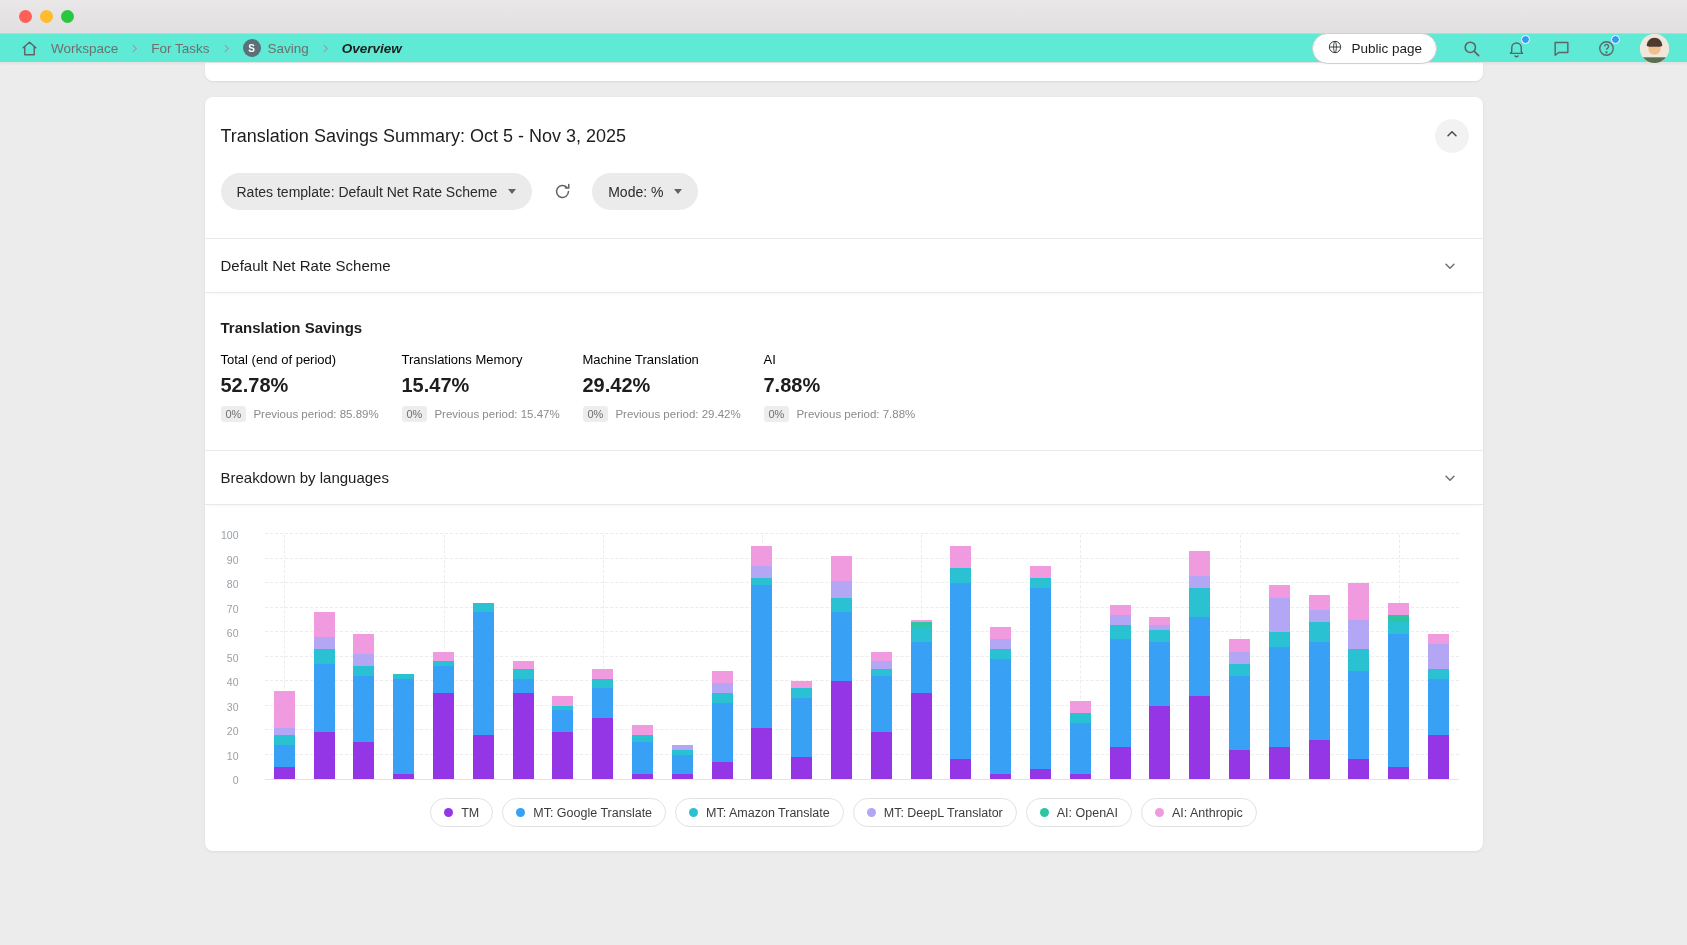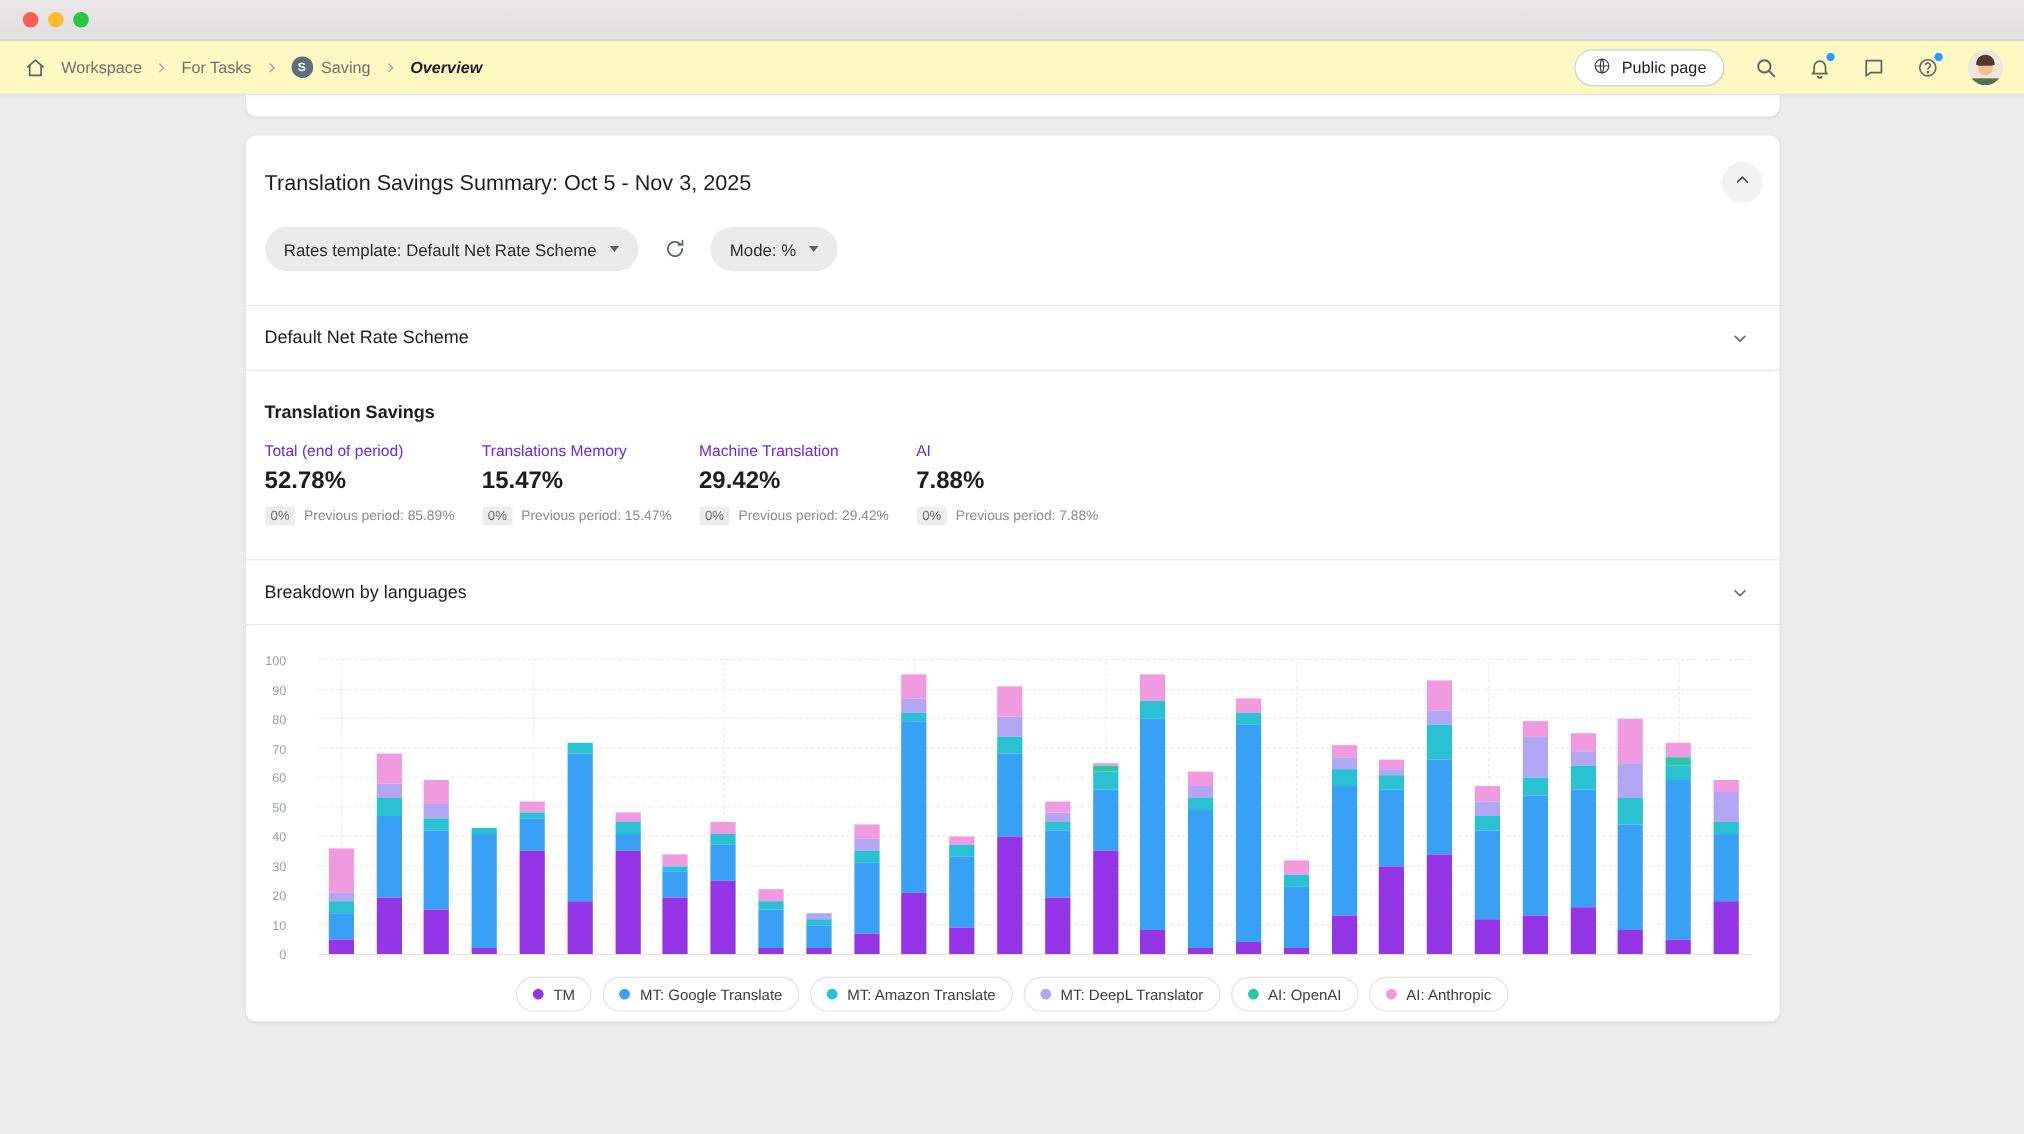--- a/index.html
+++ b/index.html
@@ -7,21 +7,21 @@
     font-family:"Liberation Sans","DejaVu Sans",sans-serif; background:#ececec; color:#1d1d1d; }
 
   
   .titlebar { height:34px; background:linear-gradient(#e9e7e8,#e1dfe0); border-bottom:1px solid #cfcccd;
     display:flex; align-items:center; padding-left:19px; }
   .lights { display:flex; gap:8px; }
   .light { width:13px; height:13px; border-radius:50%; }
   .light.red{background:#ff5f57;} .light.yellow{background:#febc2e;} .light.green{background:#28c840;}
 
   
-  .navbar { height:45px; background:#fef9c3; border-bottom:1px solid #e2e2e2;
+  .navbar { height:29px; background:#5eead4; border-bottom:1px solid #e2e2e2;
     box-shadow:0 1px 2px rgba(0,0,0,.05); display:flex; align-items:center; padding:0 18px; position:relative; z-index:5; }
   .crumbs { display:flex; align-items:center; gap:11px; font-size:13.5px; color:#6f6f6f; }
   .crumb { cursor:pointer; white-space:nowrap; }
   .crumb.current { color:#1d1d1d; font-weight:700;font-style:italic; }
   .crumb-sep { display:flex; }
   .saving-chip { display:flex; align-items:center; gap:7px; cursor:pointer; }
   .s-badge { width:18px; height:18px; border-radius:50%; background:#5d7079; color:#fff;
     font-size:10px; font-weight:700; display:flex; align-items:center; justify-content:center; }
   .nav-right { margin-left:auto; display:flex; align-items:center; gap:23px; }
   .public-pill { display:flex; align-items:center; gap:8px; height:31px; padding:0 14px; border:1px solid #cfcfcf;
@@ -29,21 +29,21 @@
   .icon-btn { position:relative; width:22px; height:22px; display:flex; align-items:center; justify-content:center; cursor:pointer; }
   .dot { position:absolute; top:-2px; right:-3px; width:9px; height:9px; background:#2f9bf6;
     border:1.5px solid #fff; border-radius:50%; }
   .avatar { width:29px; height:29px; border-radius:50%; overflow:hidden; cursor:pointer; background:#efe7dc; }
   .avatar svg { display:block; }
 
   
   .content { height:866px; overflow:hidden; }
   .col { width:1278px; margin:0 auto; }
   .partial-card { height:18px; background:#fff; border-radius:0 0 8px 8px; box-shadow:0 1px 2px rgba(0,0,0,.08); }
-  .card { margin-top:16px; background:#fff; border-radius:8px; box-shadow:0 1px 3px rgba(0,0,0,.07); padding-bottom:8px; }
+  .card { margin-top:16px; background:#fff; border-radius:8px; box-shadow:0 1px 3px rgba(0,0,0,.07); padding-bottom:24px; }
 
   .card-header { display:flex; align-items:center; justify-content:space-between; padding:22px 14px 8px 16px; }
   .card-title { font-size:18px; font-weight:500; color:#1d1d1d; }
   .collapse-btn { width:34px; height:34px; border-radius:50%; background:#f2f2f2;
     display:flex; align-items:center; justify-content:center; cursor:pointer; }
 
   .filters { display:flex; align-items:center; gap:17px; padding:12px 16px 0 16px; }
   .pill { display:flex; align-items:center; gap:11px; height:37px; padding:0 16px; background:#ebebeb;
     border-radius:19px; font-size:14px; color:#2b2b2b; cursor:pointer; white-space:nowrap; }
   .caret { width:0; height:0; border-left:4.5px solid transparent; border-right:4.5px solid transparent;
@@ -55,21 +55,21 @@
 
   .section-row { margin-top:28px; border-top:1px solid #e9e9e9; border-bottom:1px solid #e9e9e9; height:55px;
     display:flex; align-items:center; justify-content:space-between; padding:0 18px 0 16px; cursor:pointer;
     box-shadow:0 3px 3px -3px rgba(0,0,0,.08); }
   .section-label { font-size:15px; color:#1d1d1d; }
   .chev-circle { width:30px; height:30px; border-radius:50%; display:flex; align-items:center; justify-content:center; }
 
   .ts-heading { padding:26px 16px 16px 16px; font-size:15px; font-weight:700; color:#1d1d1d; }
   .stats { display:flex; padding:0 16px; }
   .stat { width:181px; }
-  .stat-label { font-size:13px; color:#6d28d9; margin-bottom:7px; }
+  .stat-label { font-size:13px; color:#000000; margin-bottom:7px; }
   .stat-value { font-size:20px; font-weight:700; color:#1d1d1d; margin-bottom:9px; }
   .stat-prev { display:flex; align-items:center; gap:7px; font-size:11.5px; color:#8b8b8b; }
   .delta { background:#ededed; border-radius:3px; padding:2px 5px; font-size:11px; color:#6f6f6f; }
 
   
   .chart-wrap { margin-top:30px; }
   .chart-area { display:flex; padding:0 24px 0 16px; }
   .y-labels { width:44px; position:relative; height:245px; }
   .y-label { position:absolute; right:26px; font-size:10.5px; color:#9aa0a6; }
   .plot { flex:1; position:relative; height:245px; border-bottom:1px solid #e3e3e3; }

